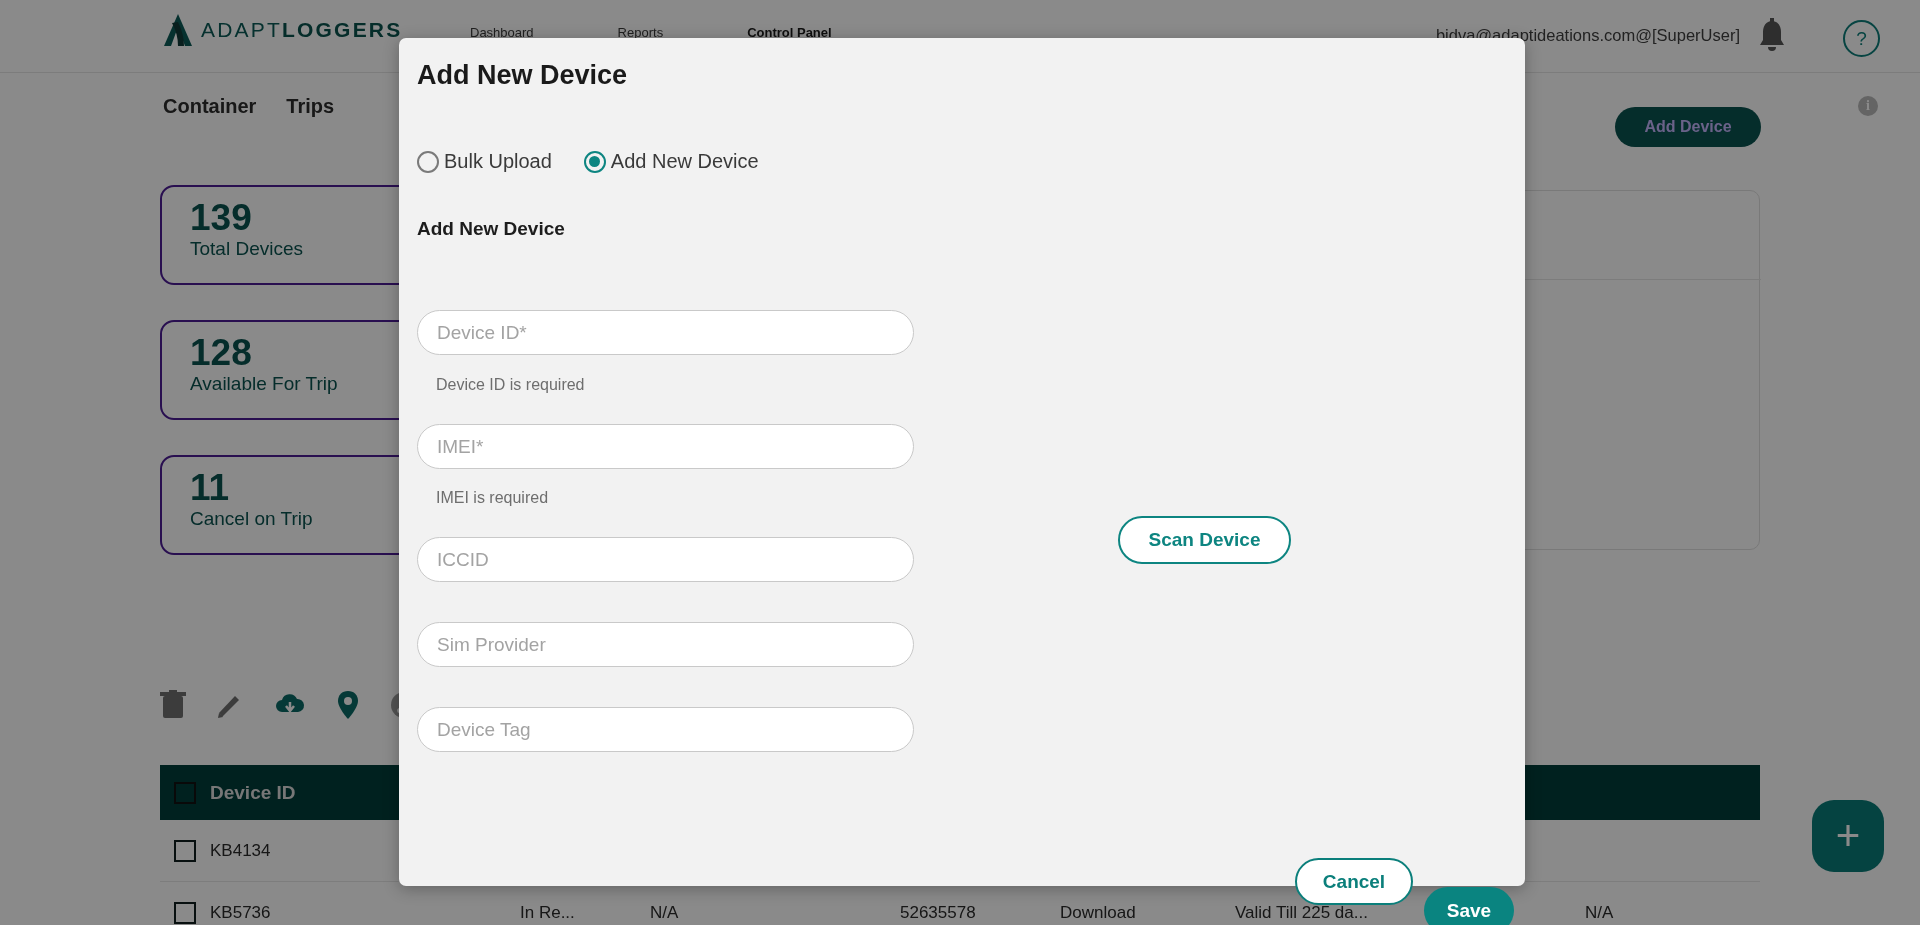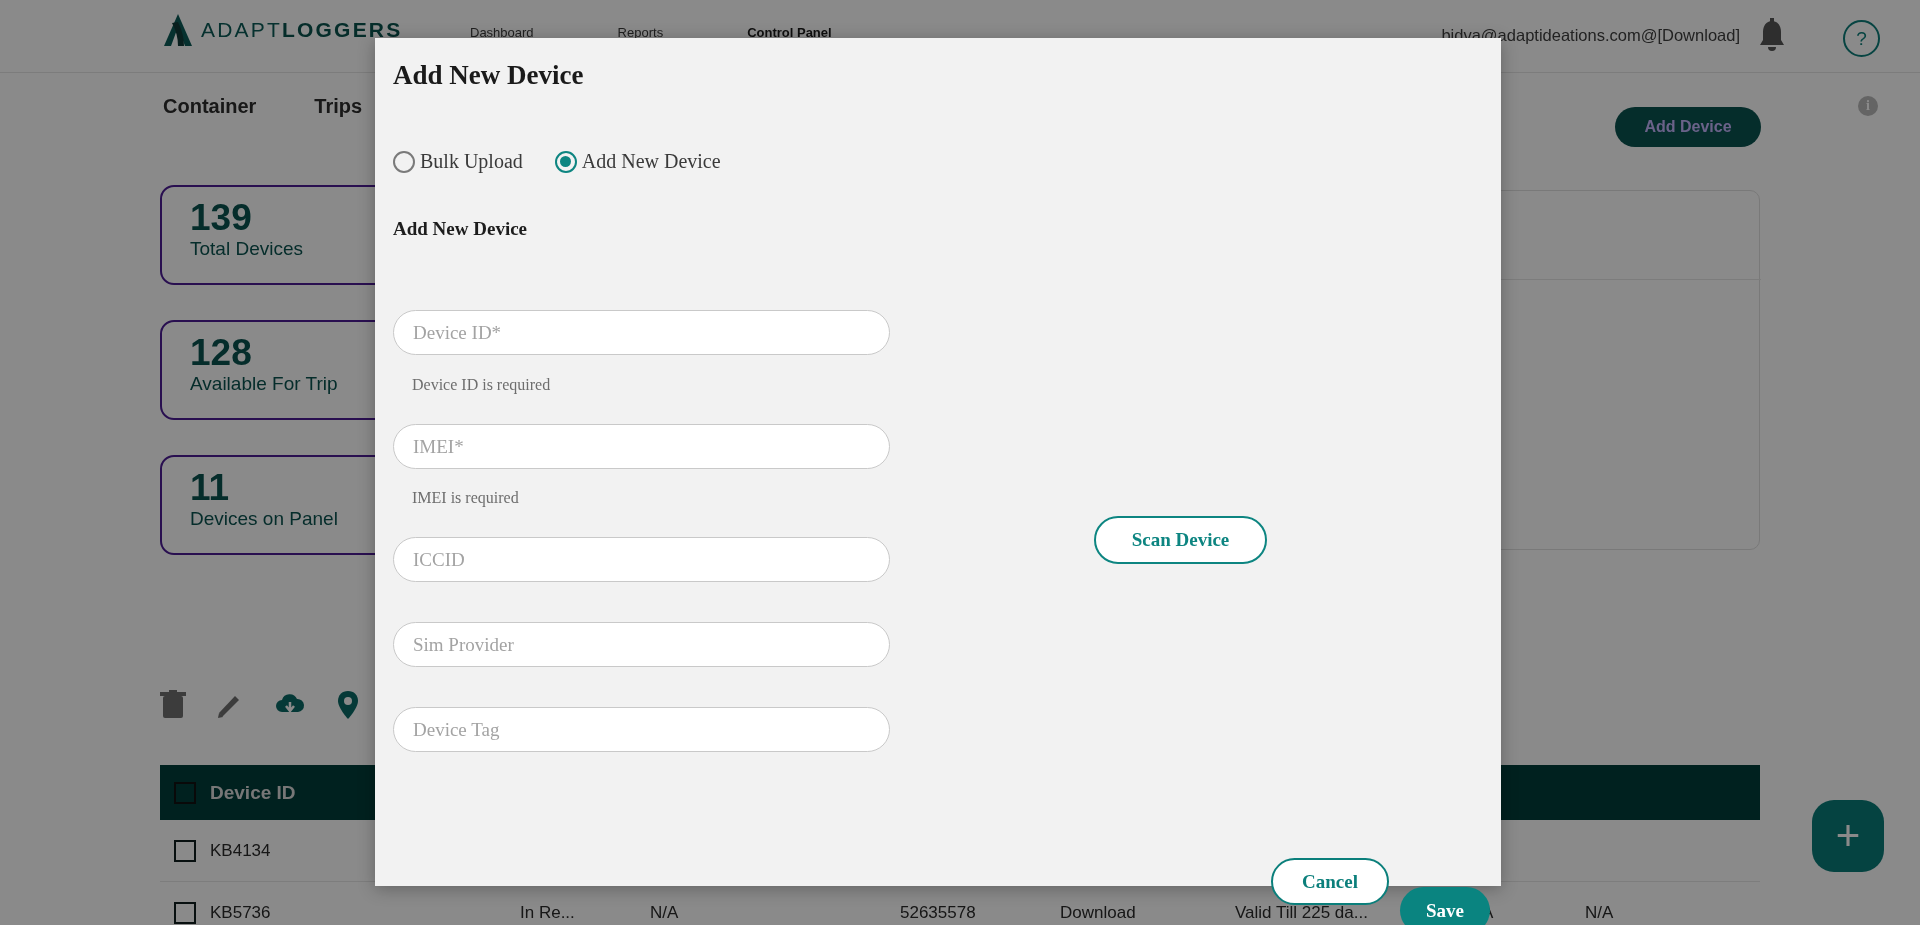--- a/index.html
+++ b/index.html
@@ -30,21 +30,21 @@
   .user-email { position: absolute; right: 180px; top: 26px; font-size: 16.5px; color: #3f3f3f; white-space: nowrap; }
   .bell { position: absolute; right: 132px; top: 18px; width: 32px; height: 38px; }
   .help-btn {
     position: absolute; right: 40px; top: 20px;
     width: 37px; height: 37px; border-radius: 50%;
     border: 2px solid #0d7e7a; color: #0d7e7a;
     display: flex; align-items: center; justify-content: center;
     font-size: 19px; background: #fff;
   }
 
-  .tabs { position: absolute; left: 163px; top: 95px; display: flex; gap: 58px; font-size: 20px; font-weight: bold; color: #2e2e2e; }
+  .tabs { position: absolute; left: 163px; top: 95px; display: flex; gap: 30px; font-size: 20px; font-weight: bold; color: #2e2e2e; }
 
   .add-device-btn {
     position: absolute; left: 1615px; top: 107px;
     width: 146px; height: 40px; border-radius: 21px;
     background: #0b5350; color: #c4b5fd; font-size: 16px; font-weight: bold;
     display: flex; align-items: center; justify-content: center;
   }
   .info-dot {
     position: absolute; left: 1858px; top: 96px; width: 20px; height: 20px; border-radius: 50%;
     background: #b9b9b9; color:#fff; font-size: 14px; font-weight: bold;
@@ -95,22 +95,22 @@
     position: absolute; left: 1812px; top: 800px; width: 72px; height: 72px;
     border-radius: 22px; background: #0a7c78; color: #fff;
     display: flex; align-items: center; justify-content: center; font-size: 42px; font-weight: 300;
   }
 
   
   .overlay { position: absolute; inset: 0; background: rgba(0,0,0,0.46); }
 
   
   .modal {
-    position: absolute; left: 375px; top: 38px; width: 1126px; height: 848px;
-    background: #f2f2f2; border-radius: 0; box-shadow: 0 3px 16px rgba(0,0,0,0.28); font-family: Liberation Serif, serif;
+    position: absolute; left: 399px; top: 38px; width: 1126px; height: 848px;
+    background: #f2f2f2; border-radius: 7px; box-shadow: 0 3px 16px rgba(0,0,0,0.28);
   }
   .modal-title { position: absolute; left: 18px; top: 22px; font-size: 27px; font-weight: bold; color: #1a1a1a; }
   .radio-row { position: absolute; left: 18px; top: 112px; display: flex; align-items: center; gap: 32px; }
   .radio-item { display: flex; align-items: center; gap: 5px; font-size: 20px; color: #3a3a3a; }
   .radio-o { width: 22px; height: 22px; border-radius: 50%; border: 2px solid #7a7a7a; }
   .radio-s { width: 22px; height: 22px; border-radius: 50%; border: 2px solid #0d8581;
              display: flex; align-items: center; justify-content: center; }
   .radio-s::after { content: ""; width: 11px; height: 11px; border-radius: 50%; background: #0d8581; }
 
   .sec-title { position: absolute; left: 18px; top: 180px; font-size: 19px; font-weight: bold; color: #1d1d1d; }
@@ -158,21 +158,21 @@
         </svg>
         <div class="logo-text"><span>ADAPT</span><span class="b">LOGGERS</span></div>
       </div>
 
       <div class="nav">
         <div>Dashboard</div>
         <div>Reports</div>
         <div class="active">Control Panel</div>
       </div>
 
-      <div class="user-email">bidva@adaptideations.com@[Download]</div>
+      <div class="user-email">bidva@adaptideations.com@[SuperUser]</div>
 
       <svg class="bell" viewBox="0 0 32 38">
         <path d="M16 3 C10 3 7 8 7 14 v8 l-3 5 h24 l-3 -5 v-8 c0 -6 -3 -11 -9 -11 z" fill="#555"></path>
         <rect x="14" y="0" width="4" height="4" fill="#555"></rect>
         <path d="M12 29 a4 4 0 0 0 8 0 z" fill="#555"></path>
       </svg>
 
       <div class="help-btn">?</div>
     </div>
 
@@ -187,21 +187,21 @@
     <div class="stat-card" style="top:185px">
       <div class="stat-num">139</div>
       <div class="stat-lbl">Total Devices</div>
     </div>
     <div class="stat-card" style="top:320px">
       <div class="stat-num">128</div>
       <div class="stat-lbl">Available For Trip</div>
     </div>
     <div class="stat-card" style="top:455px">
       <div class="stat-num">11</div>
-      <div class="stat-lbl">Devices on Panel</div>
+      <div class="stat-lbl">Cancel on Trip</div>
     </div>
 
     <div class="right-panel">
       <div class="right-panel-title">r Trip</div>
       <div class="rp-divider"></div>
 
       <div class="batt-row" style="top:125px">
         <svg width="44" height="66" viewBox="0 0 44 66">
           <rect x="9" y="7" width="24" height="45" rx="4" fill="#b9c0ce" stroke="#2f3fa0" stroke-width="2"></rect>
           <rect x="16" y="3" width="10" height="5" fill="#b9c0ce" stroke="#2f3fa0" stroke-width="2"></rect>

